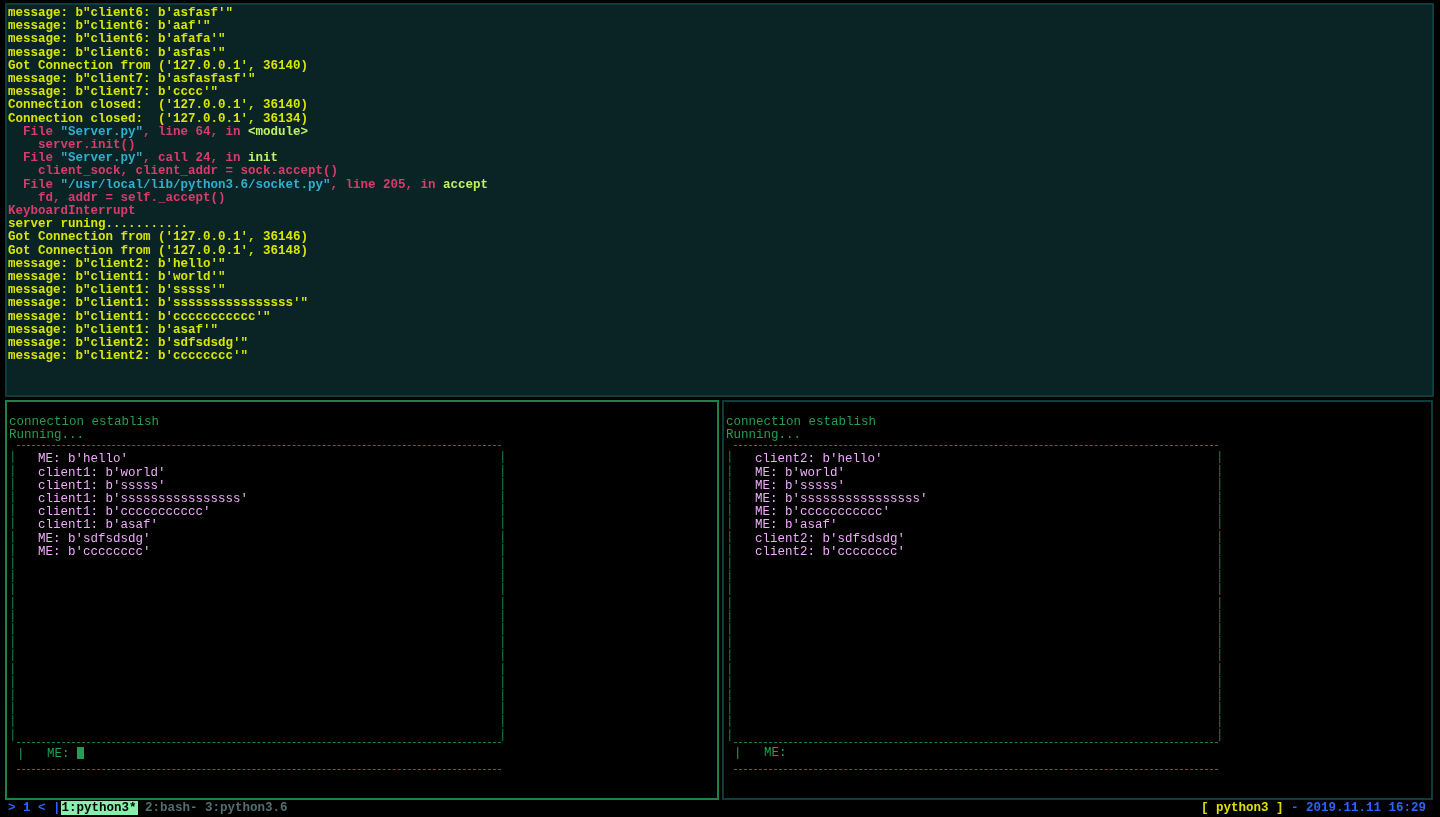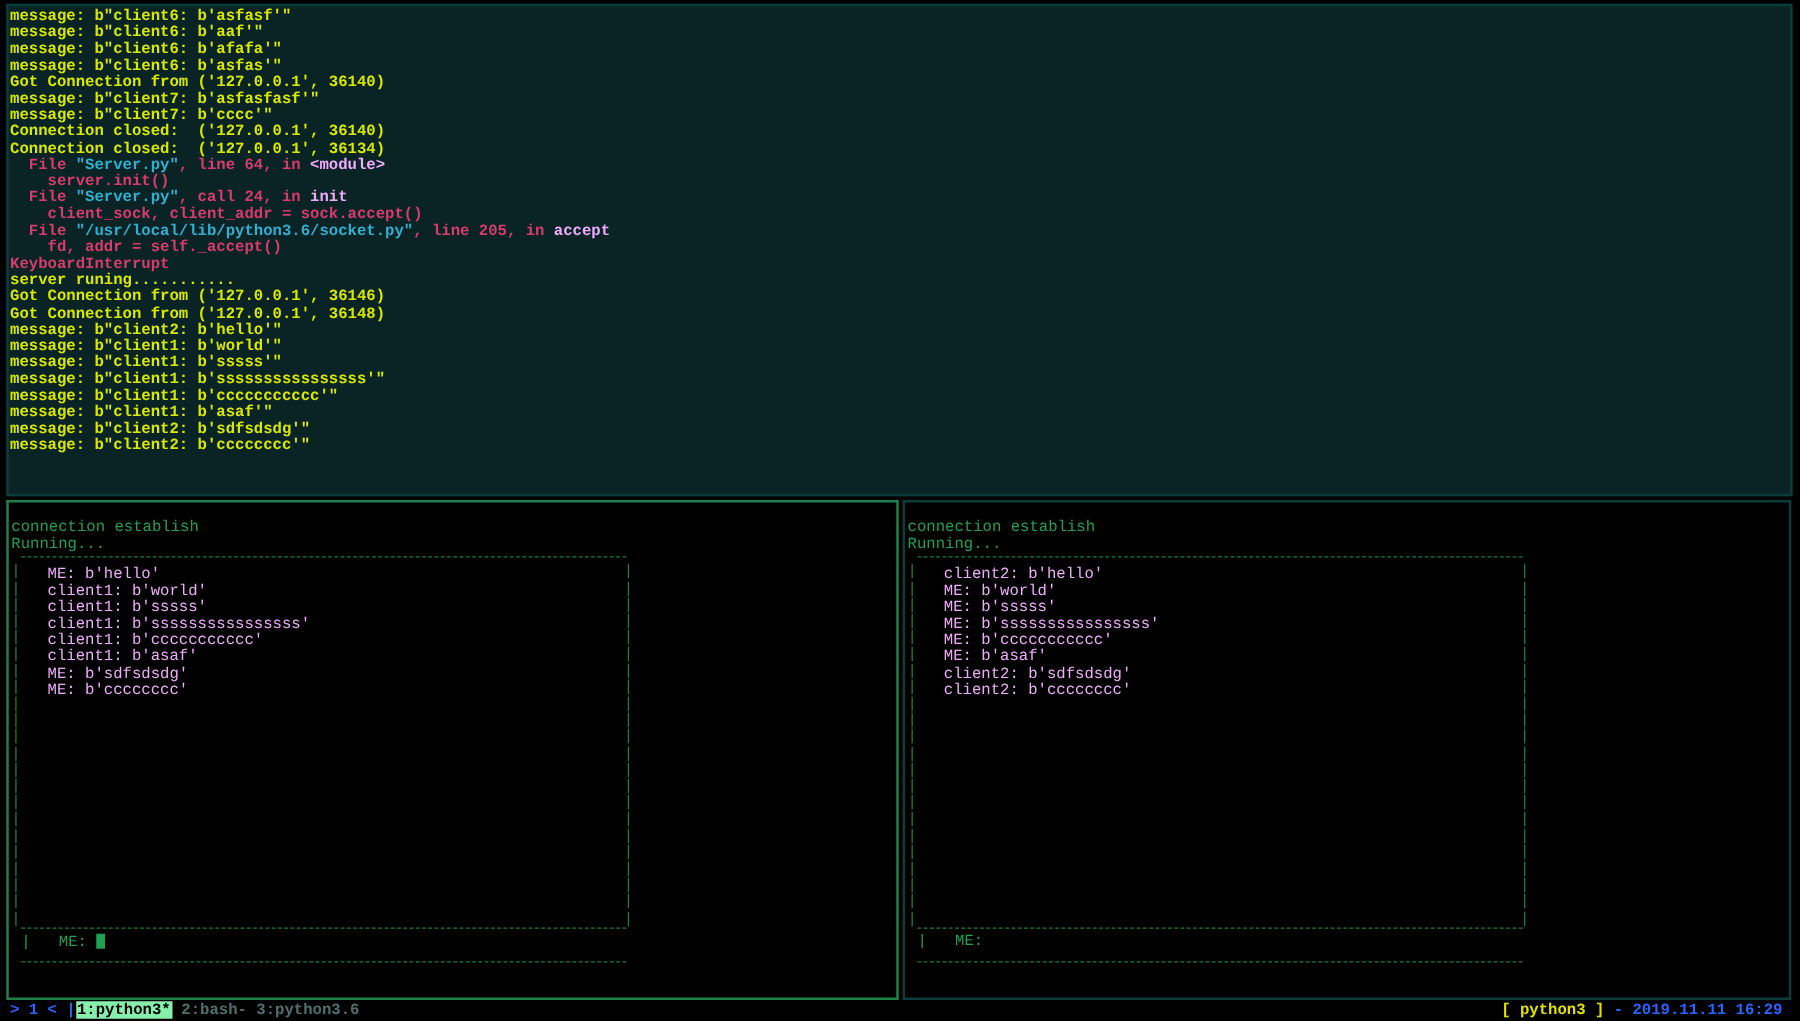--- a/index.html
+++ b/index.html
@@ -42,21 +42,21 @@
     border-color: #0c3c3c;
   }
   .top-line { color: #d8e800; font-weight: bold; white-space: pre; }
   .prompt-time { color: #ff4040; font-weight: bold; }
   .prompt-user { color: #3fbfff; font-weight: bold; }
   .prompt-path { color: #009999; }
   .prompt-arrow { color: #009999; font-weight: bold; }
   .prompt-cmd { color: #d8e800; font-weight: bold; }
   .tb { color: #d83c6d; font-weight: bold; white-space: pre; }
   .tb-file { color: #30afd0; font-weight: bold; }
-  .tb-call { color: #f0abfc; }
+  .tb-call { color: #bef264; }
 
   .client-pane { padding: 14px 2px 2px 2px; }
   .client-header { color: #20a050; white-space: pre; }
   .chat-frame {
     position: relative;
     margin-top: 3px;
     height: 338px;
   }
   .frame-hline-top, .frame-hline-mid, .frame-hline-bot {
     position: absolute;

